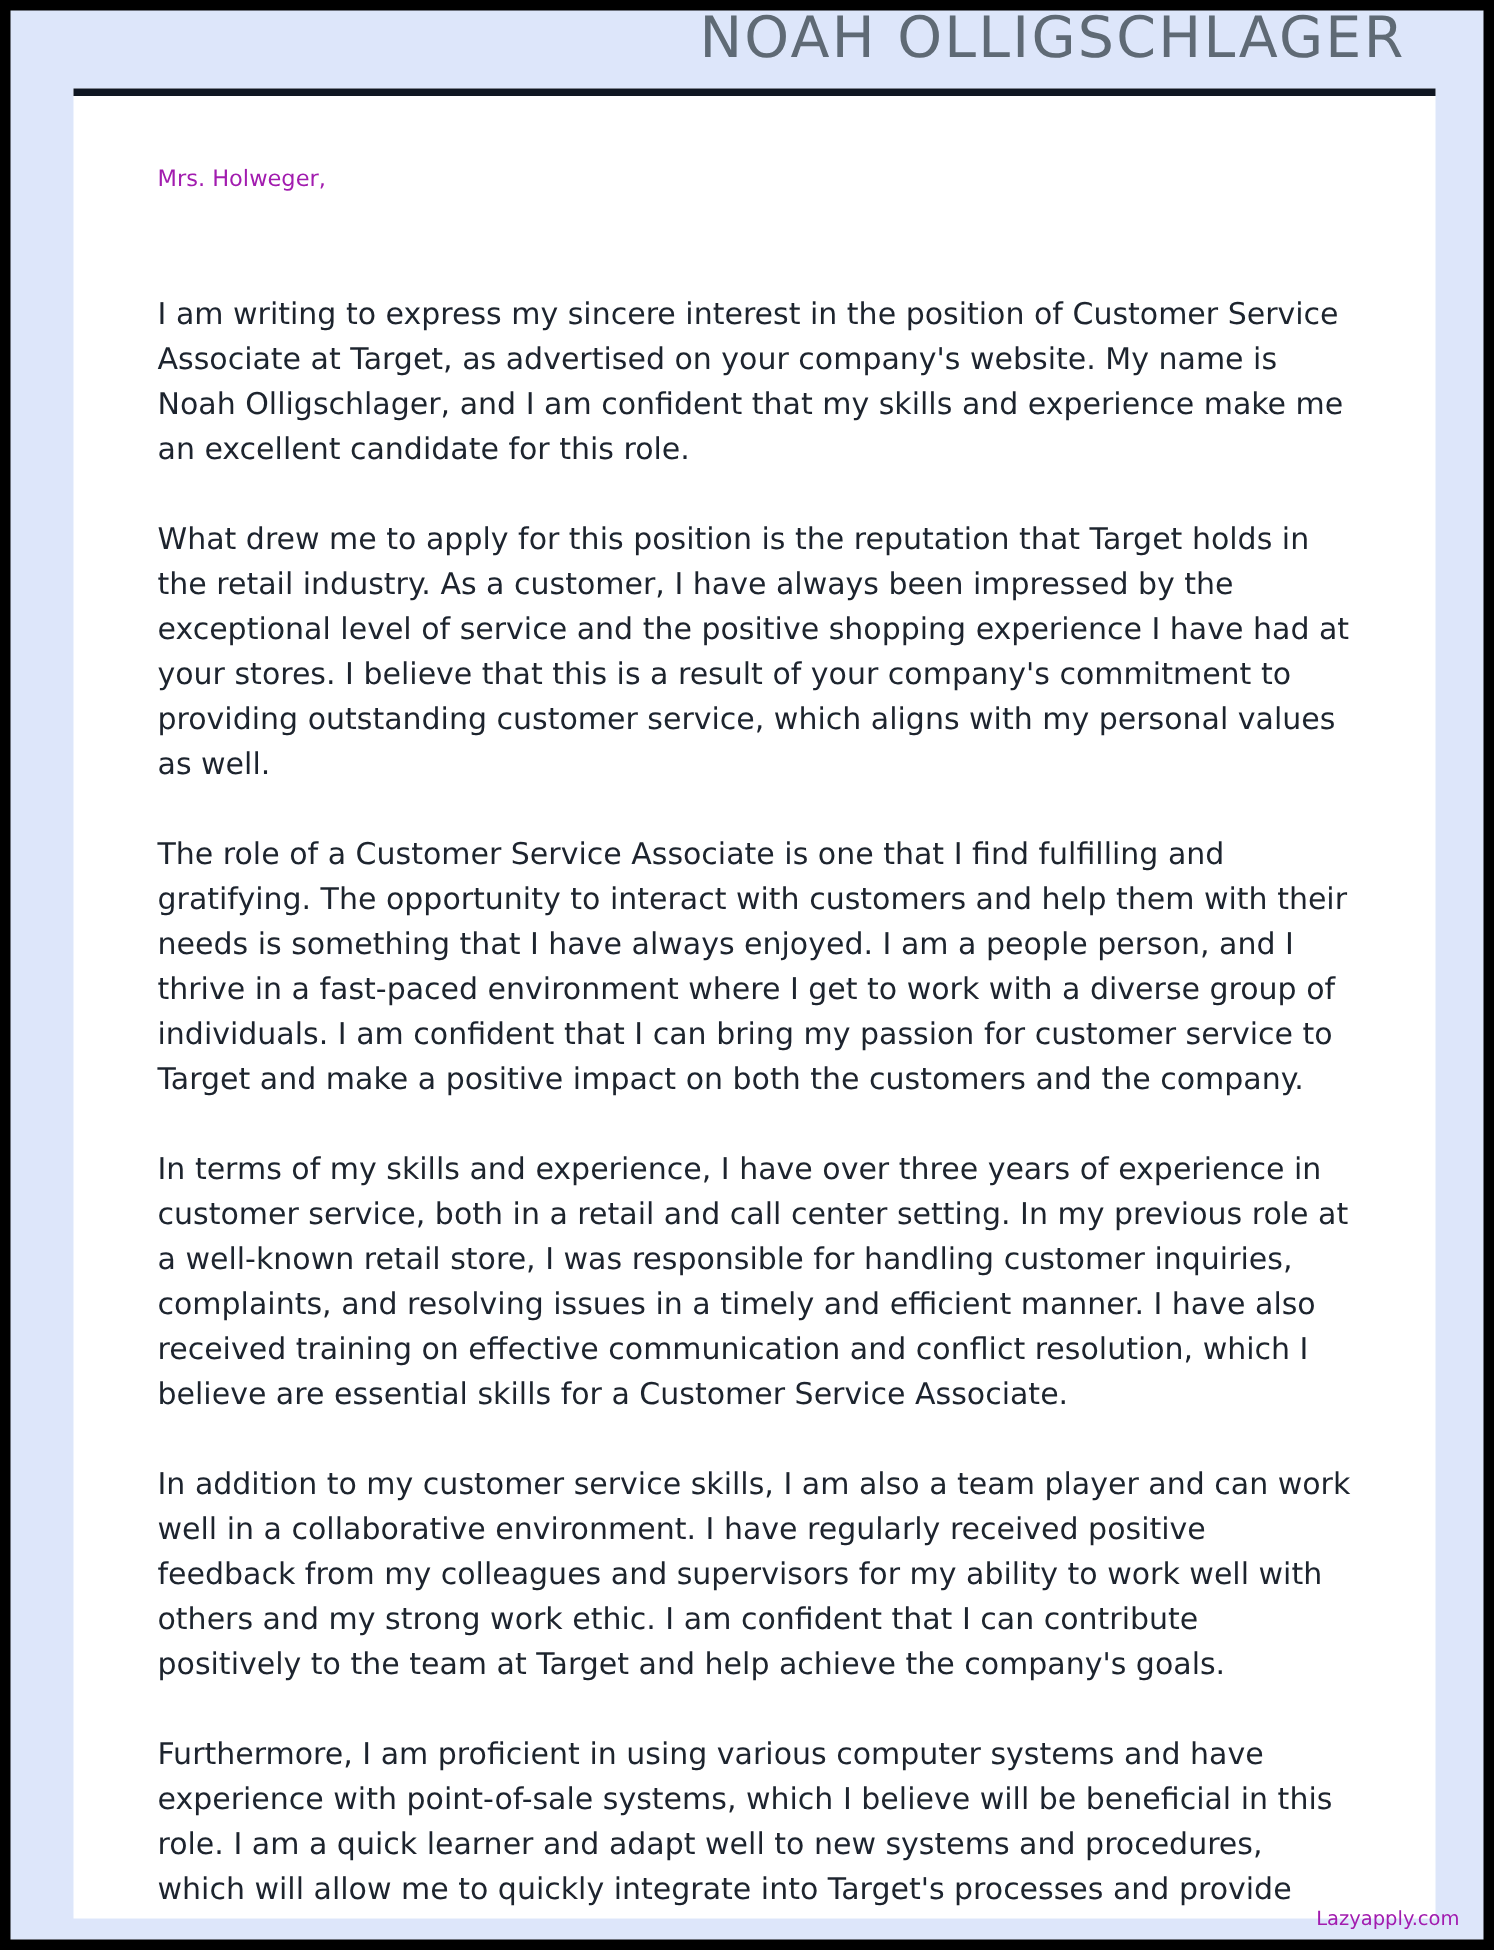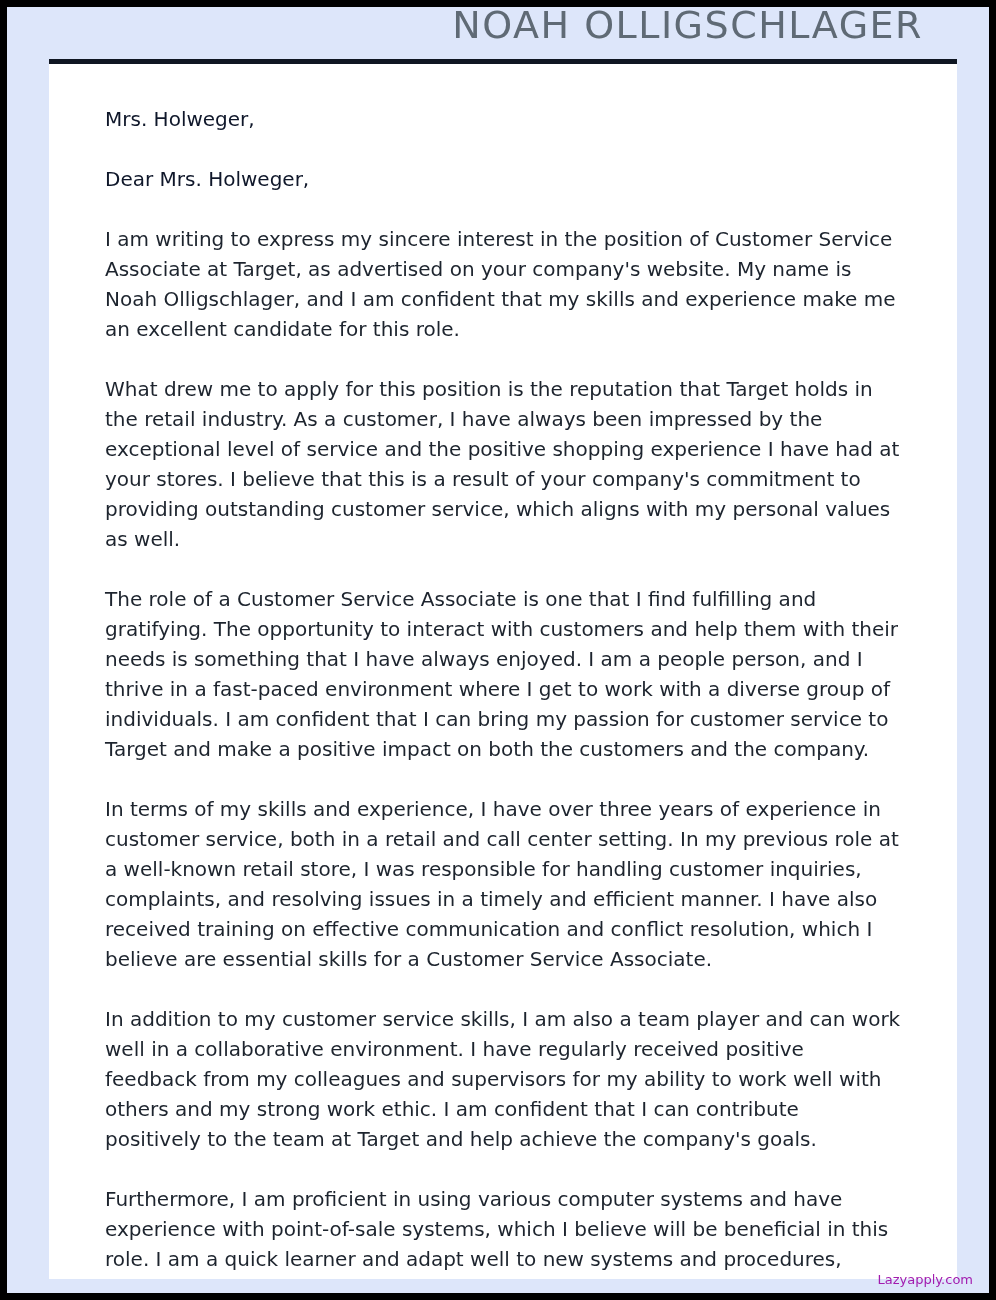--- a/index.html
+++ b/index.html
@@ -24,21 +24,21 @@
   }
   .header {
     position: absolute;
     top: 0;
     left: 0;
     right: 0;
     height: 36px;
     display: flex;
     align-items: center;
     justify-content: flex-end;
-    padding-right: 66px;
+    padding-right: 52px;
     box-sizing: border-box;
   }
   .header-name {
     font-family: "DejaVu Sans", sans-serif;
     font-size: 38px;
     letter-spacing: 1.5px;
     color: #5f6a75;
     font-weight: 400;
     white-space: nowrap;
   }
@@ -50,23 +50,23 @@
     bottom: 14px;
     background: #ffffff;
     border-top: 5px solid #0f1622;
     box-sizing: border-box;
     overflow: hidden;
   }
   .letter-body {
     padding: 40px 56px 0 56px;
   }
   .addr-line {
-    font-size: 20px;
+    font-size: 15px;
     line-height: 30px;
-    color: #0f172a;
+    color: #a21caf;
   }
   p.para {
     font-size: 20px;
     line-height: 30px;
     color: #1d242e;
     margin: 0 0 30px 0;
     text-align: left;
   }
   .block-gap {
     height: 30px;
@@ -94,21 +94,20 @@
 
   <div class="letter-sheet">
     <div class="letter-body">
 
       <div class="addr-block">
         <div class="addr-line">Mrs. Holweger,</div>
       </div>
 
       <div class="block-gap"></div>
 
-      <div class="addr-line">Dear Mrs. Holweger,</div>
 
       <div class="block-gap"></div>
 
       <p class="para">I am writing to express my sincere interest in the position of Customer Service Associate at Target, as advertised on your company's website. My name is Noah Olligschlager, and I am confident that my skills and experience make me an excellent candidate for this role.</p>
       <p class="para">What drew me to apply for this position is the reputation that Target holds in the retail industry. As a customer, I have always been impressed by the exceptional level of service and the positive shopping experience I have had at your stores. I believe that this is a result of your company's commitment to providing outstanding customer service, which aligns with my personal values as well.</p>
       <p class="para">The role of a Customer Service Associate is one that I find fulfilling and gratifying. The opportunity to interact with customers and help them with their needs is something that I have always enjoyed. I am a people person, and I thrive in a fast-paced environment where I get to work with a diverse group of individuals. I am confident that I can bring my passion for customer service to Target and make a positive impact on both the customers and the company.</p>
       <p class="para">In terms of my skills and experience, I have over three years of experience in customer service, both in a retail and call center setting. In my previous role at a well-known retail store, I was responsible for handling customer inquiries, complaints, and resolving issues in a timely and efficient manner. I have also received training on effective communication and conflict resolution, which I believe are essential skills for a Customer Service Associate.</p>
       <p class="para">In addition to my customer service skills, I am also a team player and can work well in a collaborative environment. I have regularly received positive feedback from my colleagues and supervisors for my ability to work well with others and my strong work ethic. I am confident that I can contribute positively to the team at Target and help achieve the company's goals.</p>
       <p class="para">Furthermore, I am proficient in using various computer systems and have experience with point-of-sale systems, which I believe will be beneficial in this role. I am a quick learner and adapt well to new systems and procedures, which will allow me to quickly integrate into Target's processes and provide exceptional service to your customers.</p>
 

